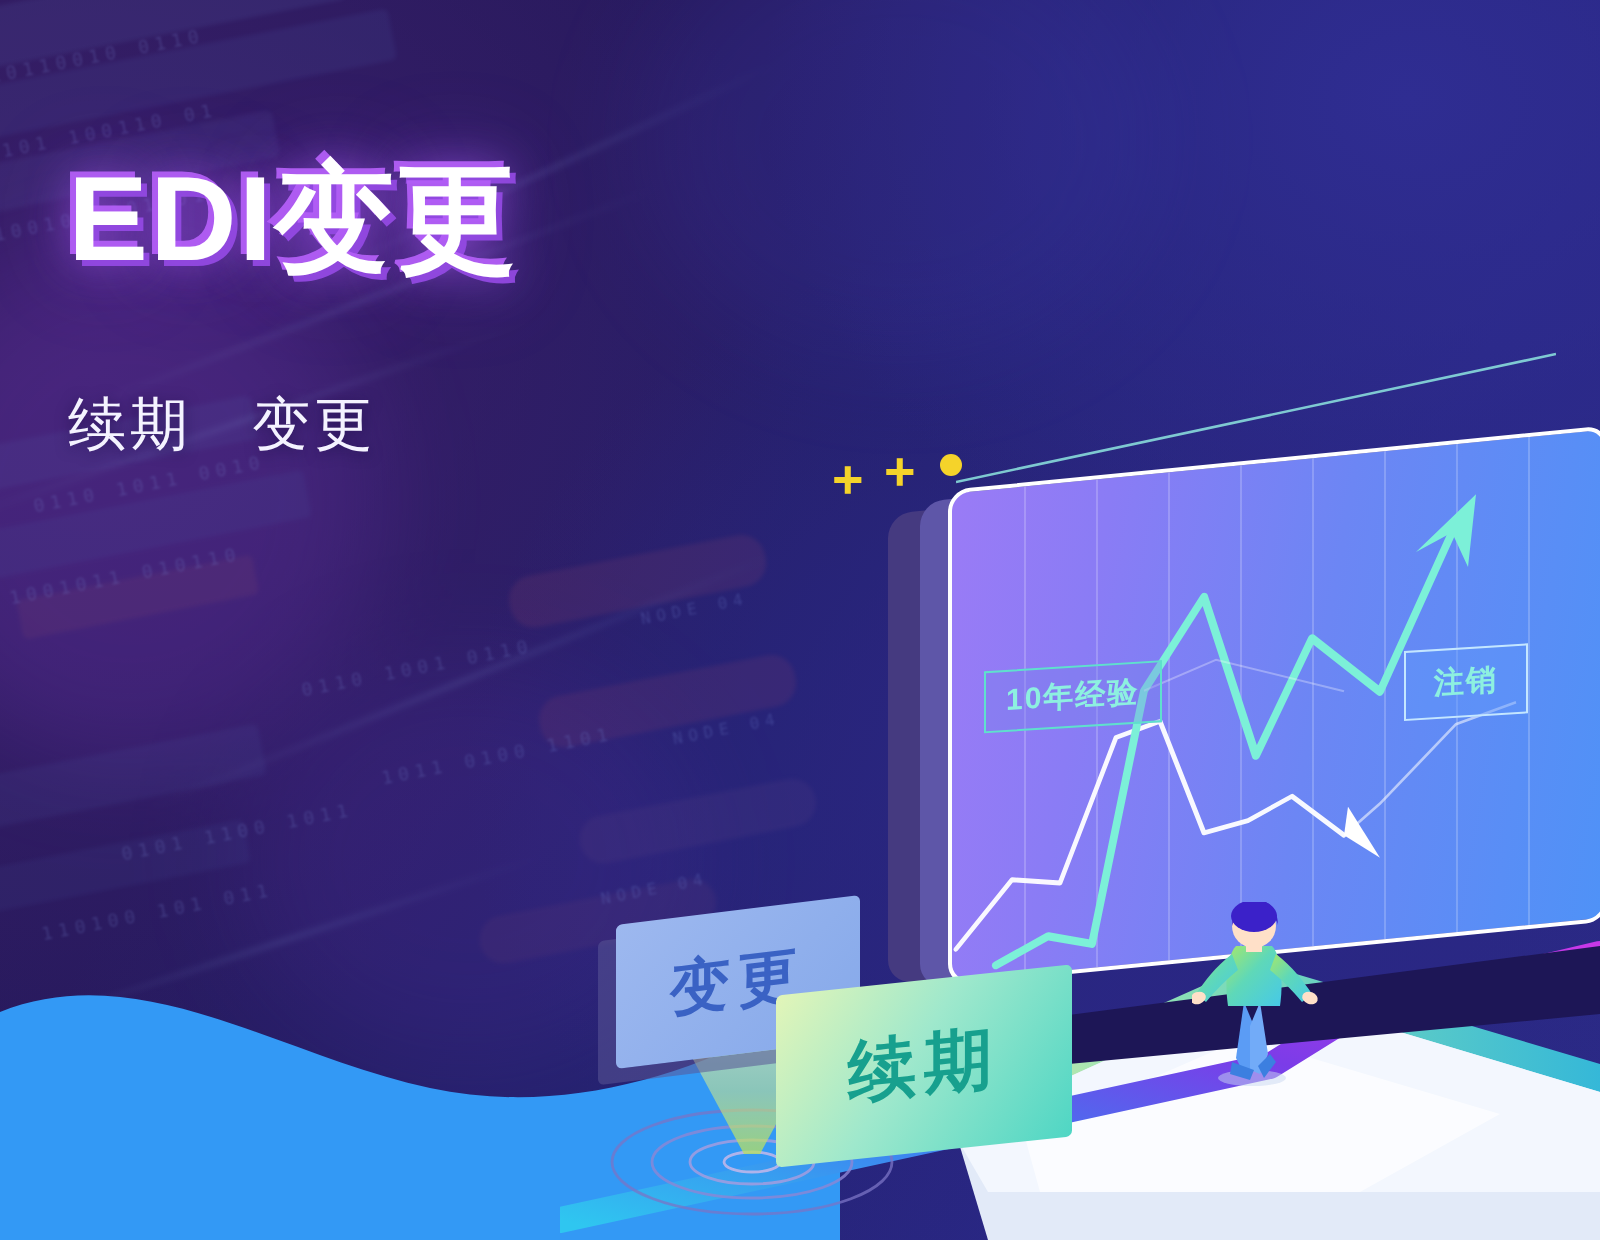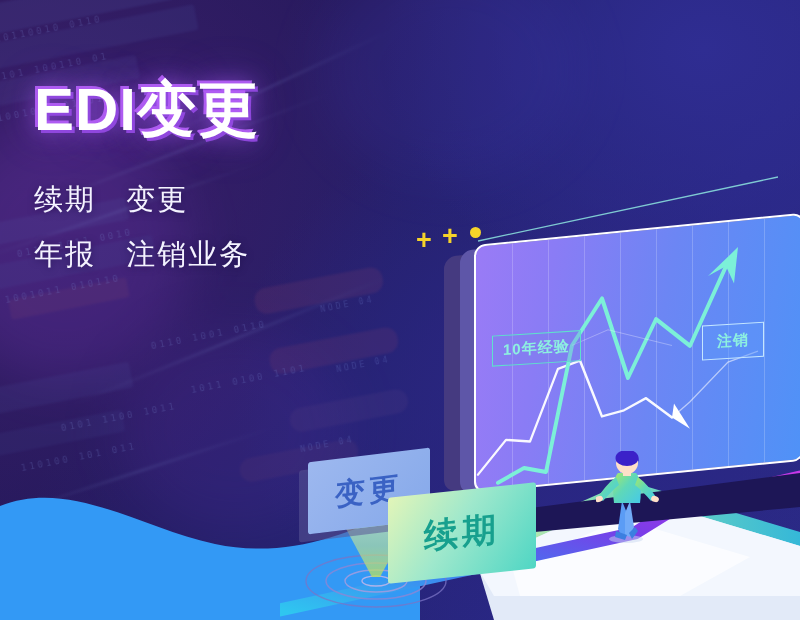--- a/index.html
+++ b/index.html
@@ -54,21 +54,21 @@
   .copy { position:absolute; left:34px; top:78px; z-index:20; }
   .title {
     font-size:60px; font-weight:bold; color:#ffffff;
     letter-spacing:1px; line-height:1.05;
     text-shadow:
       -3px -3px 0 rgba(178,94,245,.95),
        3px  3px 0 rgba(150,74,230,.9),
        0 0 22px rgba(176,96,250,.75),
        0 0 46px rgba(150,70,240,.45);
   }
-  .sublines { margin-top:44px; }
+  .sublines { margin-top:58px; }
   .subline {
     font-size:29px; color:#f4f3ff; line-height:1.0;
     margin-bottom:26px; letter-spacing:2px;
     text-shadow:0 1px 7px rgba(20,10,60,.55);
     white-space:pre;
   }
   .subline.last { font-size:28px; letter-spacing:1px; margin-bottom:0; }
 
   
   .wave { position:absolute; left:0; bottom:0; width:420px; height:150px; z-index:14; }
@@ -194,21 +194,20 @@
     <div class="streak" style="left:-30px;top:210px;width:300px;transform:rotate(-19deg);"></div>
     <div class="streak" style="left:60px;top:340px;width:340px;transform:rotate(-22deg);"></div>
     <div class="streak" style="left:140px;top:86px;width:260px;transform:rotate(-25deg);"></div>
     <div class="streak" style="left:0px;top:470px;width:280px;transform:rotate(-18deg);"></div>
   </div>
 
   <div class="copy">
     <div class="title">EDI变更</div>
     <div class="sublines">
       <div class="subline">续期   变更</div>
-      <div class="subline">年报   注销业务</div>
     </div>
   </div>
 
   <svg class="wave" viewBox="0 0 420 150" preserveAspectRatio="none">
     <path d="M0,36 C70,8 140,58 215,74 C285,89 355,66 420,26 L420,150 L0,150 Z" fill="#3399f5"></path>
   </svg>
 
   <div class="illus">
 
     <svg style="position:absolute;left:0;top:0;width:520px;height:405px;" viewBox="0 0 520 405">

